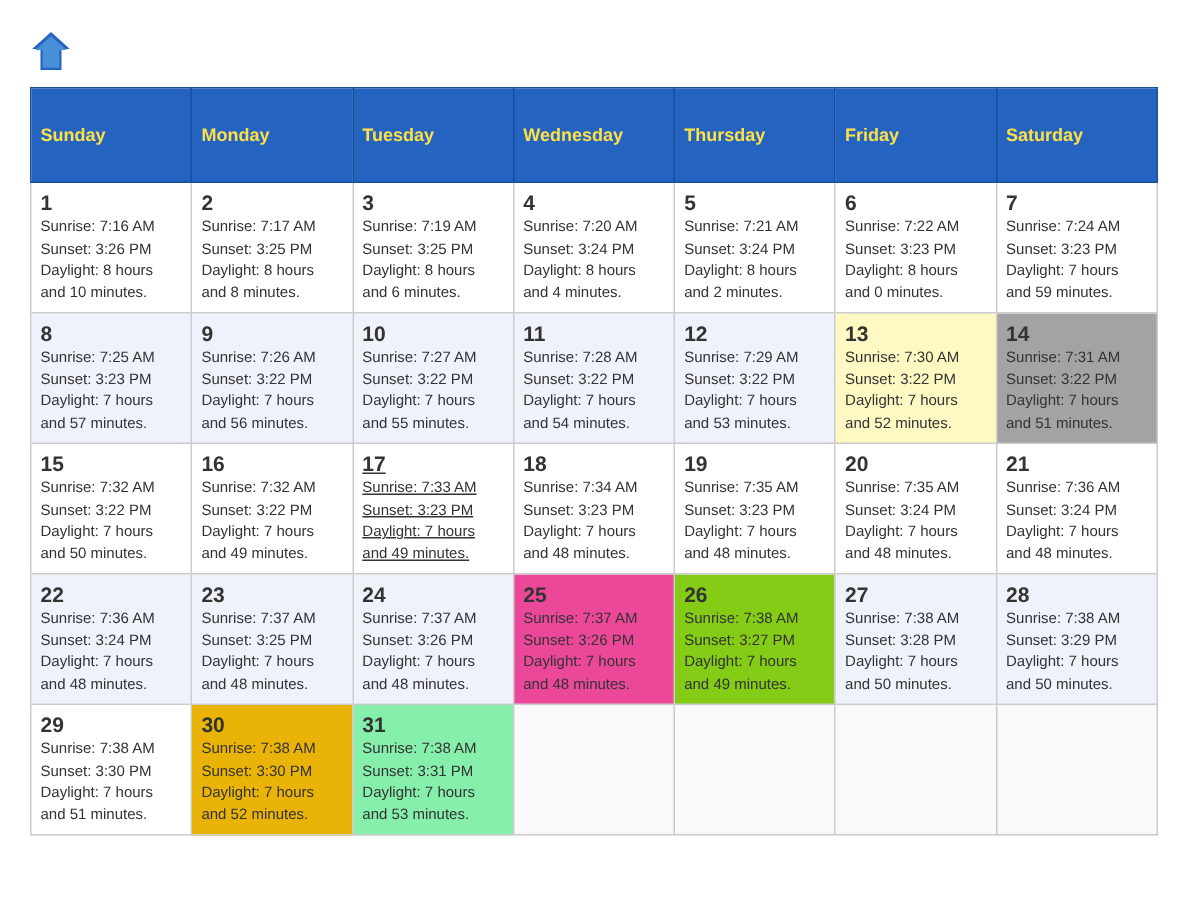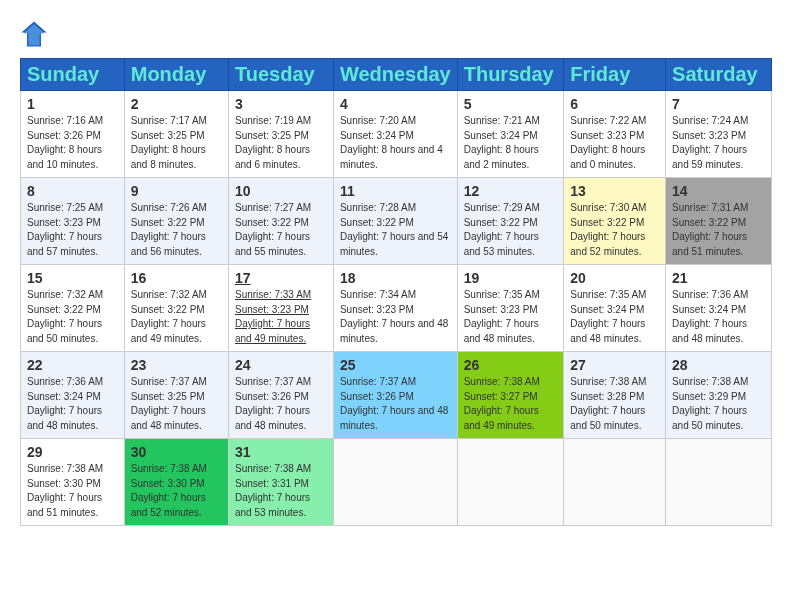--- a/index.html
+++ b/index.html
@@ -45,24 +45,24 @@
     .location {
       font-size: 16px;
       color: #555;
     }
     .calendar {
       width: 100%;
       border-collapse: collapse;
     }
     .calendar th {
       background: #2563c0;
-      color: #5eead4;
-      padding: 4px 6px;
+      color: #fde047;
+      padding: 24px 6px;
       text-align: left;
-      font-size: 20px;
+      font-size: 12px;
       font-weight: bold;
       border: 1px solid #1a4fa0;
     }
     .calendar td {
       border: 1px solid #ccc;
       padding: 5px 6px;
       vertical-align: top;
       font-size: 11px;
       color: #333;
       background: #fff;
@@ -219,21 +219,21 @@
           <div class="day-info">Sunrise: 7:36 AM<br>Sunset: 3:24 PM<br>Daylight: 7 hours and 48 minutes.</div>
         </td>
         <td style="background: rgb(238, 242, 251);">
           <span class="day-num">23</span>
           <div class="day-info">Sunrise: 7:37 AM<br>Sunset: 3:25 PM<br>Daylight: 7 hours and 48 minutes.</div>
         </td>
         <td style="background: rgb(238, 242, 251);">
           <span class="day-num">24</span>
           <div class="day-info">Sunrise: 7:37 AM<br>Sunset: 3:26 PM<br>Daylight: 7 hours and 48 minutes.</div>
         </td>
-        <td style="background: #7dd3fc;">
+        <td style="background: #ec4899;">
           <span class="day-num">25</span>
           <div class="day-info">Sunrise: 7:37 AM<br>Sunset: 3:26 PM<br>Daylight: 7 hours and 48 minutes.</div>
         </td>
         <td style="background: #84cc16;">
           <span class="day-num">26</span>
           <div class="day-info">Sunrise: 7:38 AM<br>Sunset: 3:27 PM<br>Daylight: 7 hours and 49 minutes.</div>
         </td>
         <td style="background: rgb(238, 242, 251);">
           <span class="day-num">27</span>
           <div class="day-info">Sunrise: 7:38 AM<br>Sunset: 3:28 PM<br>Daylight: 7 hours and 50 minutes.</div>
@@ -241,21 +241,21 @@
         <td style="background: rgb(238, 242, 251);">
           <span class="day-num">28</span>
           <div class="day-info">Sunrise: 7:38 AM<br>Sunset: 3:29 PM<br>Daylight: 7 hours and 50 minutes.</div>
         </td>
       </tr>
       <tr>
         <td style="background: rgb(255, 255, 255);">
           <span class="day-num">29</span>
           <div class="day-info">Sunrise: 7:38 AM<br>Sunset: 3:30 PM<br>Daylight: 7 hours and 51 minutes.</div>
         </td>
-        <td style="background: #22c55e;">
+        <td style="background: #eab308;">
           <span class="day-num">30</span>
           <div class="day-info">Sunrise: 7:38 AM<br>Sunset: 3:30 PM<br>Daylight: 7 hours and 52 minutes.</div>
         </td>
         <td style="background: #86efac;">
           <span class="day-num">31</span>
           <div class="day-info">Sunrise: 7:38 AM<br>Sunset: 3:31 PM<br>Daylight: 7 hours and 53 minutes.</div>
         </td>
         <td class="empty-cell"></td>
         <td class="empty-cell"></td>
         <td class="empty-cell"></td>

